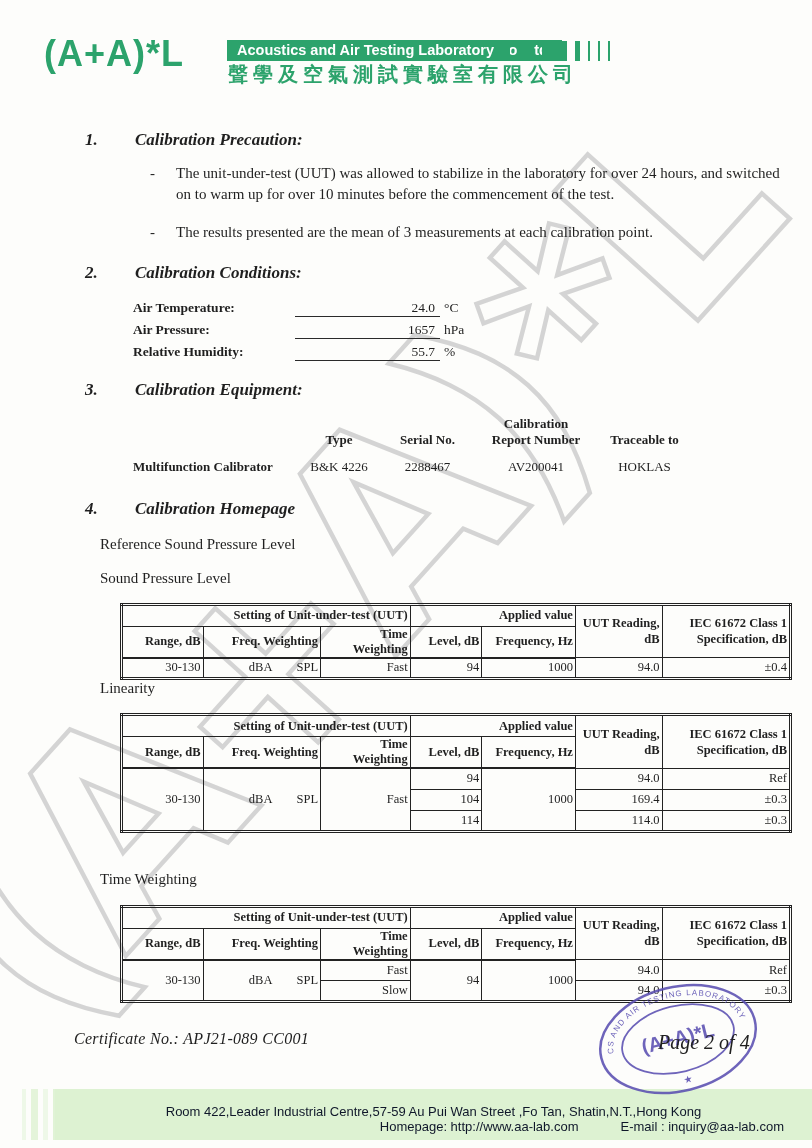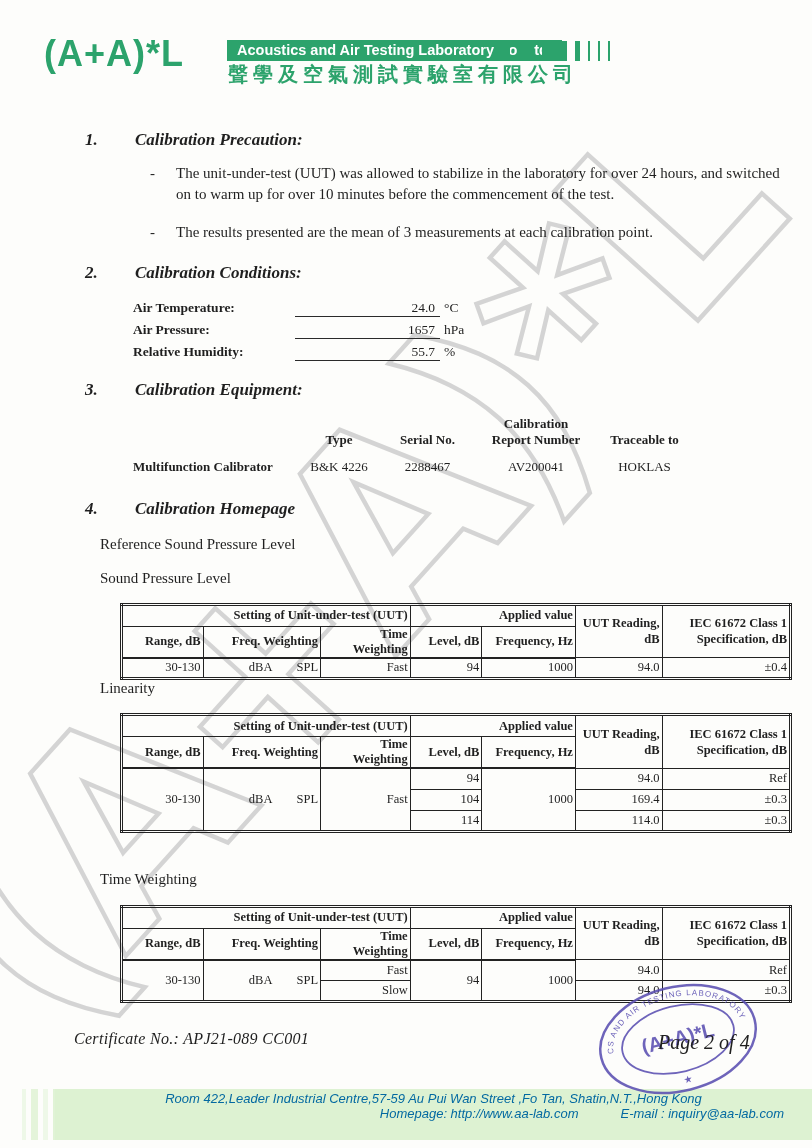--- a/index.html
+++ b/index.html
@@ -71,24 +71,23 @@
     position:absolute; left:74px; top:1030px; z-index:4;
     font-style:italic; font-size:16px; letter-spacing:0.3px;
   }
   .pagenum {
     position:absolute; left:658px; top:1031px; z-index:5;
     font-style:italic; font-size:20px;
   }
   .stamp { position:absolute; left:592px; top:978px; z-index:3; opacity:0.88; }
   .footer {
     position:absolute; left:55px; right:0; top:1089px; height:51px; z-index:2;
-    background:#ddf2d2; color:#0369a1;
+    background:#ddf2d2; color:#0f172a;
     font-family:"Liberation Sans", sans-serif; font-size:13px;
-    padding-top:2px;
-    font-style:italic;
+    padding-top:15px;
   }
   .footer-row1 { text-align:center; white-space:nowrap; }
   .footer-row { display:flex; justify-content:flex-end; gap:60px; padding-right:28px; white-space:nowrap; }
   .footer-stripes { position:absolute; left:22px; top:1089px; height:51px; display:flex; gap:5px; z-index:2; }
   .footer-stripes div { height:100%; }
 </style>
 </head>
 <body>
 
 <div class="watermark">

